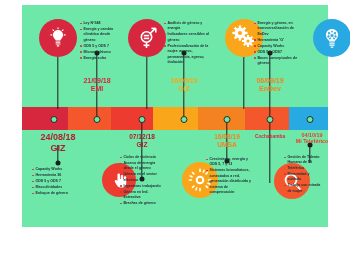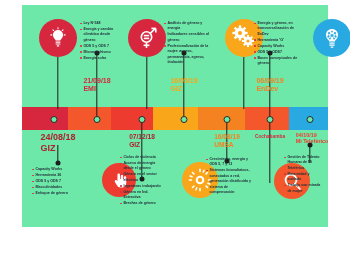--- a/index.html
+++ b/index.html
@@ -38,21 +38,21 @@
   }
   
   .bubble{
     position:absolute;border-radius:50%;
     display:flex;align-items:center;justify-content:center;
     transform:translateX(-50%);z-index:4;
   }
   .bubble svg{display:block;}
   
   .datelbl{
-    position:absolute;
+    position:absolute;text-align:center;
     transform:translateX(-50%);
     line-height:1.18;font-weight:bold;z-index:7;
     white-space:nowrap;
   }
   .datelbl .d{display:block;}
   .datelbl .o{display:block;}
   
   .bullets{
     position:absolute;z-index:5;
     font-size:3.6px;line-height:1.5;

